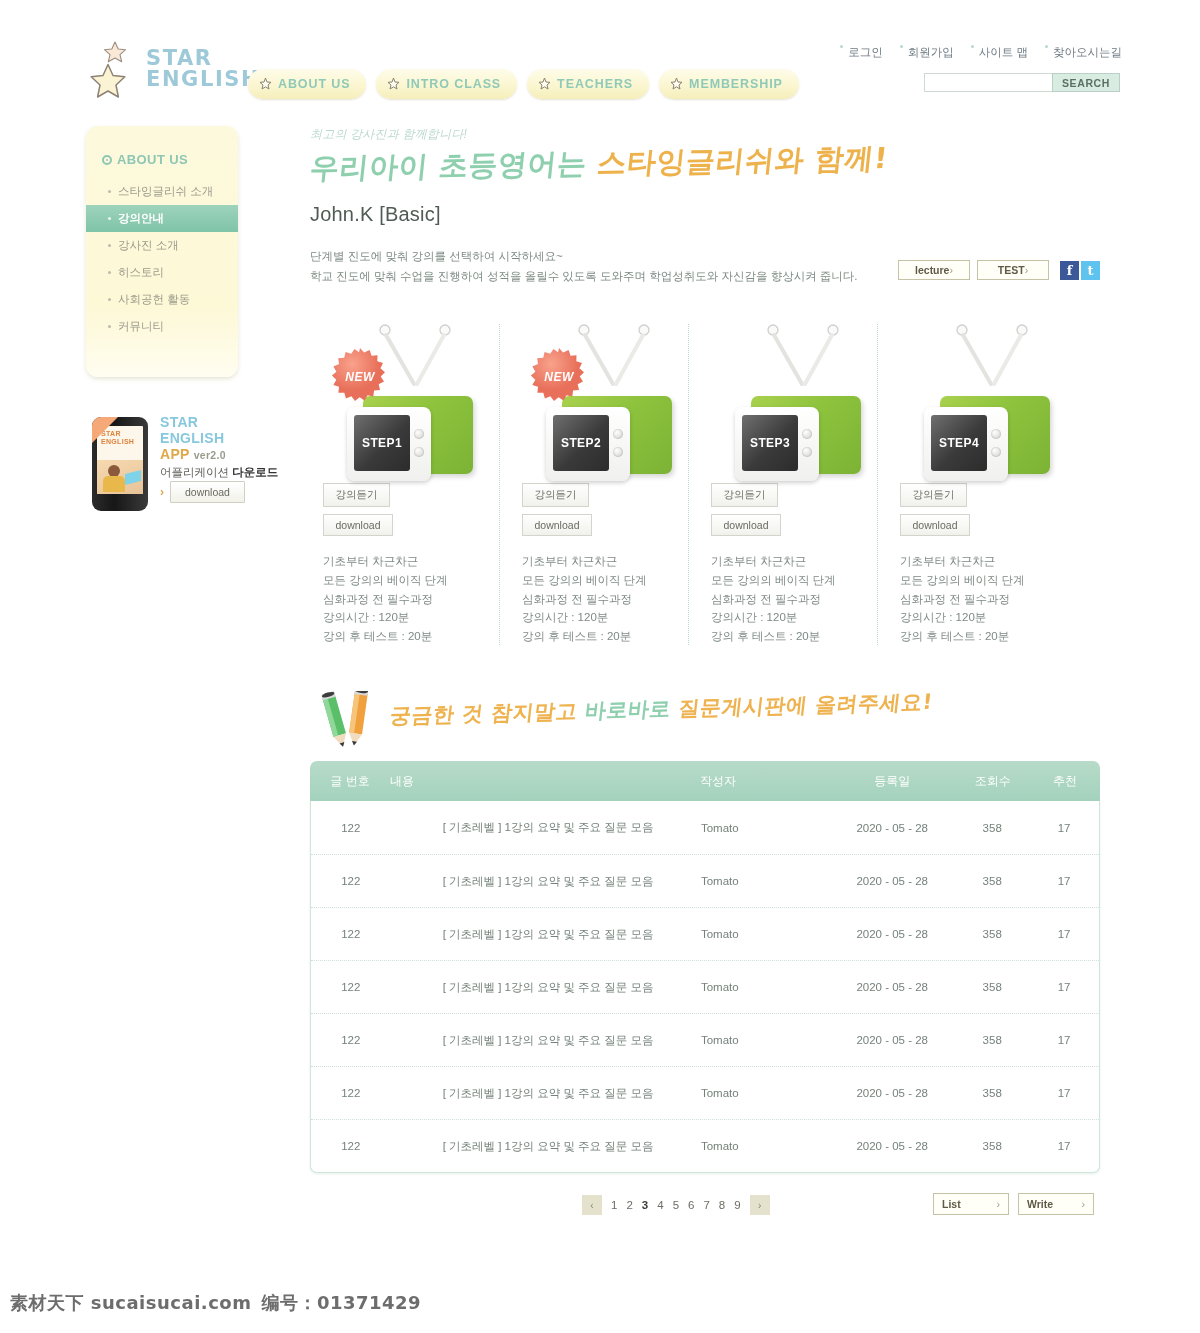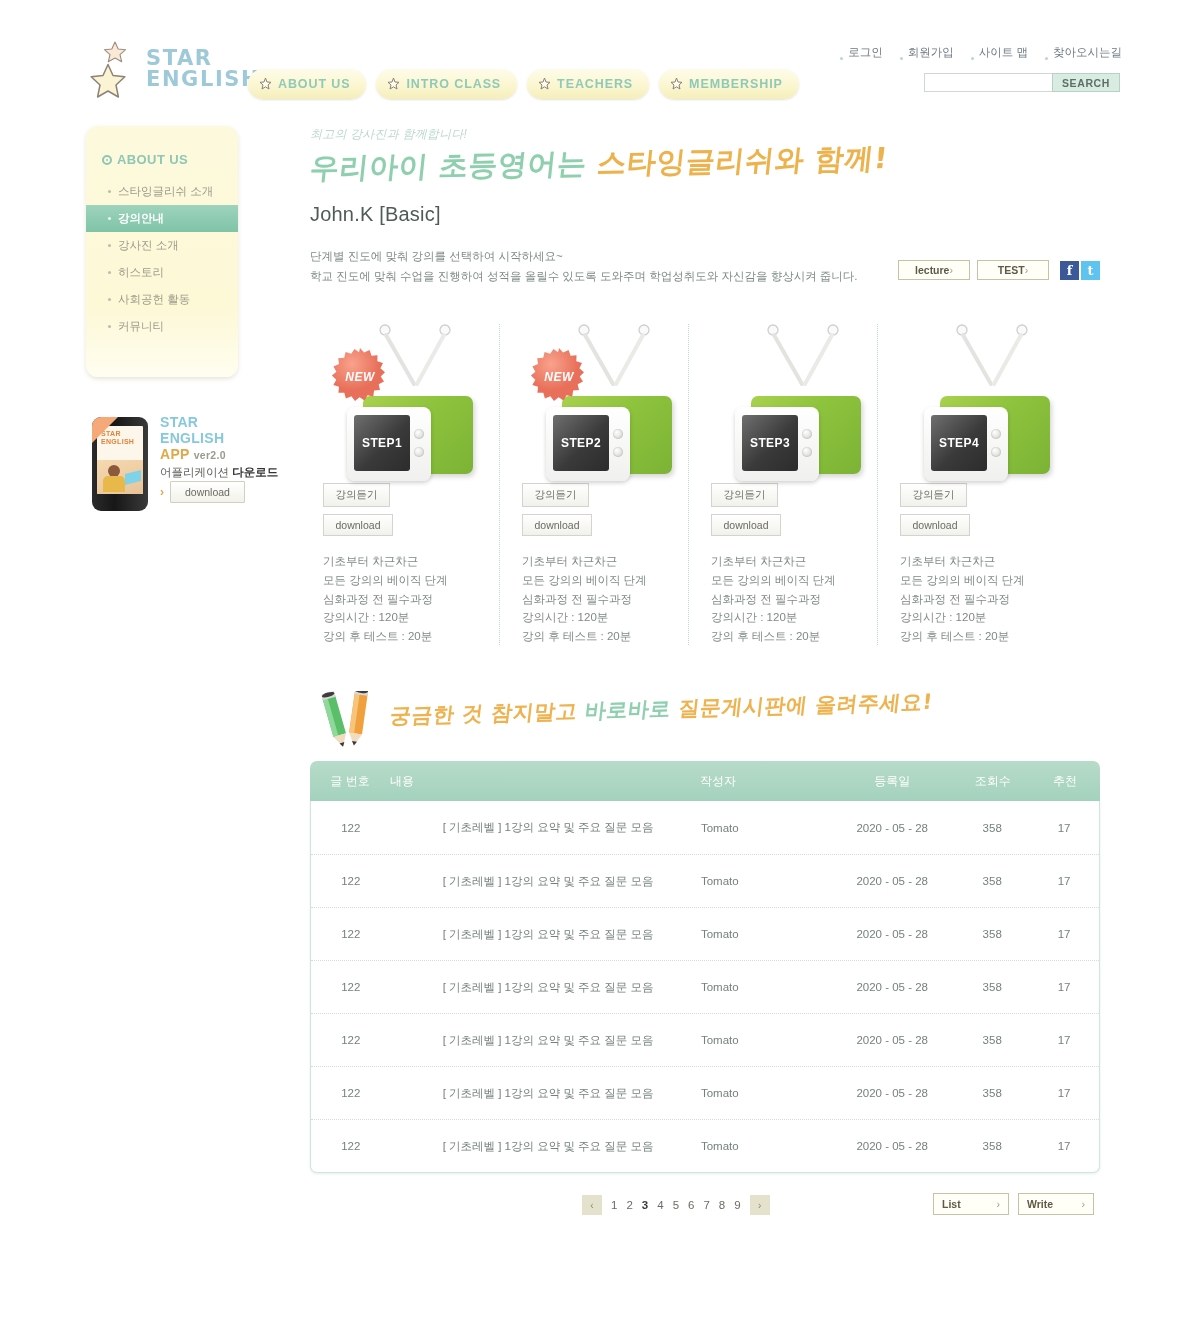--- a/index.html
+++ b/index.html
@@ -30,21 +30,21 @@
     display:flex; align-items:center;
     border-radius:15px;
     background:linear-gradient(to bottom,#fefcea 0%,#fbf6d0 55%,#f5eebb 100%);
     box-shadow:0 1px 2px rgba(150,140,90,.25);
     font-size:12.5px; letter-spacing:.9px; color:#8fc9b8; font-weight:bold;
     white-space:nowrap; cursor:pointer;
   }
   .gnb-btn .star-ico { position:absolute; left:11px; top:8px; }
 
   .util { position:absolute; right:78px; top:45px; display:flex; gap:17px; font-size:11.5px; color:#6d7a82; }
-  .util-item { display:flex; align-items:flex-end; gap:5px; cursor:pointer; }
+  .util-item { display:flex; align-items:flex-start; gap:5px; cursor:pointer; }
   .util-item .dot { width:3px; height:3px; border-radius:50%; background:#b7d9cd; display:block; }
 
   .searchbox { position:absolute; right:80px; top:73px; display:flex; height:19px; }
   .searchbox input {
     width:128px; height:19px; border:1px solid #cfd9d4; border-right:none;
     background:#fff; font-size:11px; padding:0 4px; color:#555; outline:none;
   }
   .searchbox .sbtn {
     width:68px; height:19px; border:1px solid #bccfc6; background:#d9ece2;
     font-size:10.5px; letter-spacing:.6px; color:#5d6f66; font-weight:bold;
@@ -716,14 +716,17 @@
         </div>
         <div class="pact">
           <span>Write</span>
           <span class="ar">›</span>
         </div>
       </div>
     </div>
 
   </main>
 
+  <div class="watermark">
+    <span>素材天下 sucaisucai.com</span><i class="sep"></i><span>编号：01371429</span>
+  </div>
 
 </div>
 
 </body></html>

